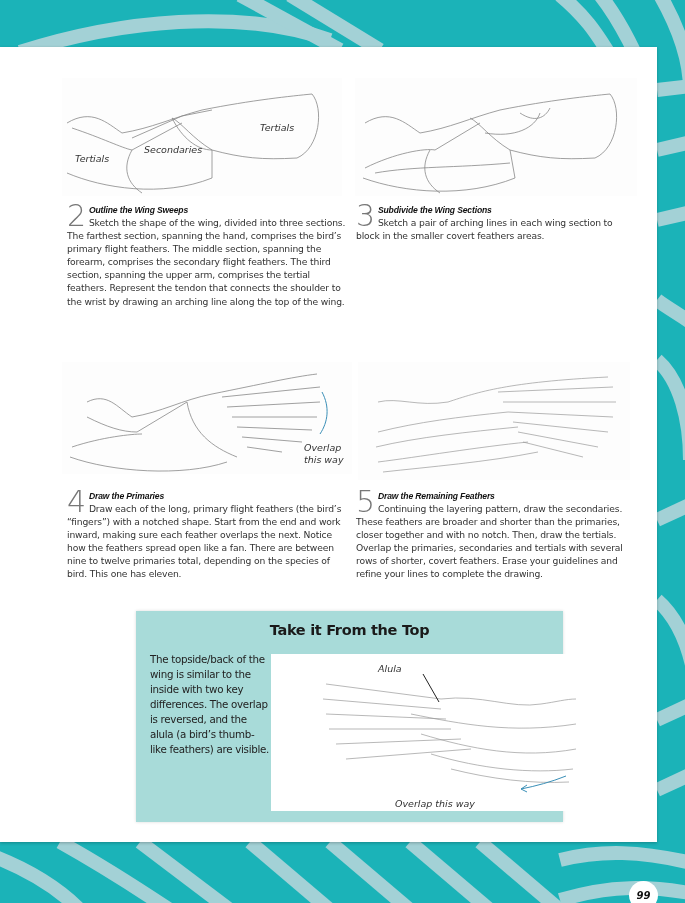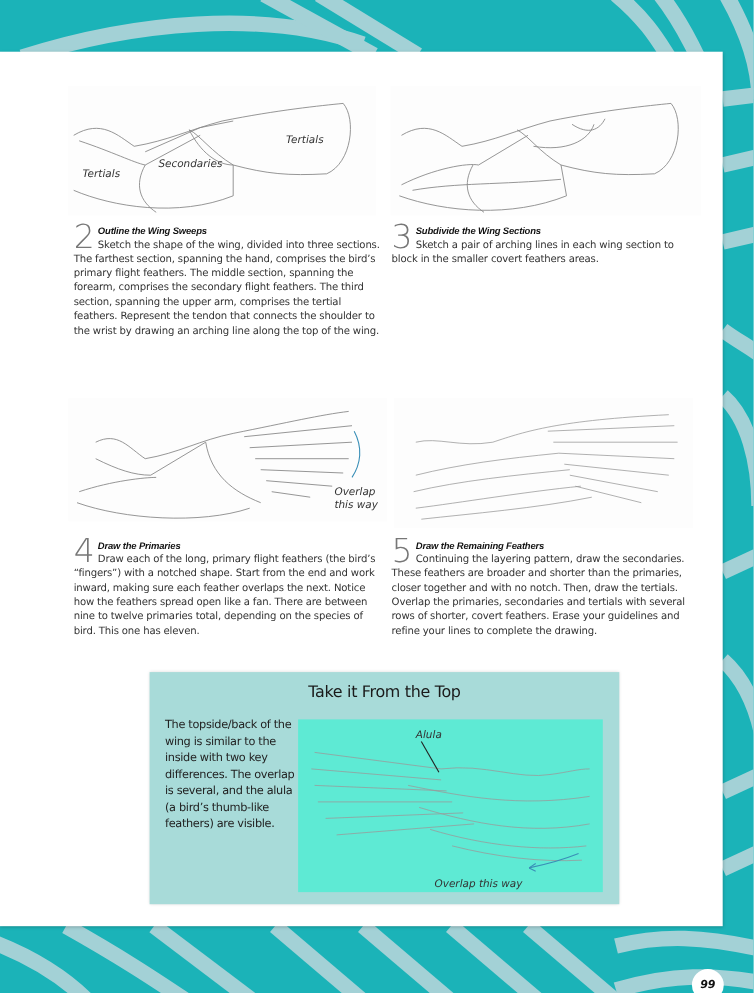--- a/index.html
+++ b/index.html
@@ -6,23 +6,23 @@
   body { width:685px; height:903px; position:relative; overflow:hidden; background:#1bb3b8; font-family:"DejaVu Sans", sans-serif; }
   .bg-svg { position:absolute; left:0; top:0; width:685px; height:903px; }
   .page { position:absolute; left:0; top:47px; width:657px; height:795px; background:#ffffff; box-shadow:0 1px 3px rgba(0,0,0,0.25); }
   .fig { position:absolute; background:#fdfdfd; }
   .fig svg { width:100%; height:100%; display:block; }
   .step { position:absolute; color:#333; font-size:9.2px; line-height:13.1px; font-family:"DejaVu Sans", sans-serif; letter-spacing:-0.15px; }
   .step .num { float:left; font-size:30px; line-height:22px; color:#777; font-weight:200; margin-right:3px; margin-top:1px; font-family:"DejaVu Sans", sans-serif; }
   .step .title { font-weight:bold; font-style:italic; font-size:8.6px; font-family:Liberation Sans, sans-serif; color:#111; display:block; line-height:12px; }
   .lbl { position:absolute; font-family:"DejaVu Sans", sans-serif; font-style:italic; font-size:9.5px; color:#333; }
   .sidebar { position:absolute; left:136px; top:611px; width:427px; height:211px; background:#a8dbd9; box-shadow:0 0 3px rgba(0,0,0,0.15); }
-  .sidebar h2 { margin:0; position:absolute; left:0; right:0; top:11px; text-align:center; font-size:14.5px; font-weight:normal; color:#1a1a1a; font-family:"DejaVu Sans", sans-serif; letter-spacing:-0.3px; }
+  .sidebar h2 { margin:0; position:absolute; left:0; right:0; top:11px; text-align:center; font-size:14.5px; font-weight:bold; color:#1a1a1a; font-family:"DejaVu Sans", sans-serif; letter-spacing:-0.3px; }
   .sidebar .body { position:absolute; left:14px; top:41px; width:120px; font-size:10.3px; line-height:15px; color:#222; letter-spacing:-0.3px; }
-  .sidebar .pic { position:absolute; left:135px; top:43px; width:277px; height:157px; background:#5eead4; }
+  .sidebar .pic { position:absolute; left:135px; top:43px; width:277px; height:157px; background:#ffffff;padding-left:40px; }
   .pagenum { position:absolute; left:629px; top:847px; width:29px; height:29px; border-radius:50%; background:#fff; text-align:center; line-height:29px; font-size:10px; font-weight:bold; font-style:italic; color:#111;margin-top:34px; }
 </style>
 </head>
 <body>
 
 <svg class="bg-svg" viewBox="0 0 685 903">
   <rect width="685" height="903" fill="#1bb3b8"></rect>
   <g fill="none" stroke="#a3d1d6" stroke-width="14">
     <path d="M20 52 C120 20 240 8 330 40"></path>
     <path d="M240 -5 L340 50"></path>
@@ -133,21 +133,21 @@
 </div>
 
 <div class="step" style="left:356px;top:490px;width:280px;">
   <span class="num">5</span>
   <span class="title">Draw the Remaining Feathers</span>
   <span>Continuing the layering pattern, draw the secondaries. These feathers are broader and shorter than the primaries, closer together and with no notch. Then, draw the tertials. Overlap the primaries, secondaries and tertials with several rows of shorter, covert feathers. Erase your guidelines and refine your lines to complete the drawing.</span>
 </div>
 
 <div class="sidebar">
   <h2>Take it From the Top</h2>
-  <div class="body">The topside/back of the wing is similar to the inside with two key differences. The overlap is several, and the alula (a bird’s thumb-like feathers) are visible.</div>
+  <div class="body">The topside/back of the wing is similar to the inside with two key differences. The overlap is reversed, and the alula (a bird’s thumb-like feathers) are visible.</div>
   <div class="pic">
     <svg viewBox="0 0 277 157" style="width:100%;height:100%;display:block;">
       <g fill="none" stroke="#999" stroke-width="0.7">
         <path d="M15 30 L130 45 M12 45 L130 55 M15 60 L135 65 M18 75 L140 75 M25 90 L150 85 M35 105 L160 95"></path>
         <path d="M130 45 C170 40 200 55 230 50 C245 48 255 45 265 45"></path>
         <path d="M100 60 C150 70 200 80 265 70"></path>
         <path d="M110 80 C160 95 210 105 265 95"></path>
         <path d="M120 100 C170 115 220 120 262 115"></path>
         <path d="M140 115 C180 125 220 130 258 128"></path>
       </g>

